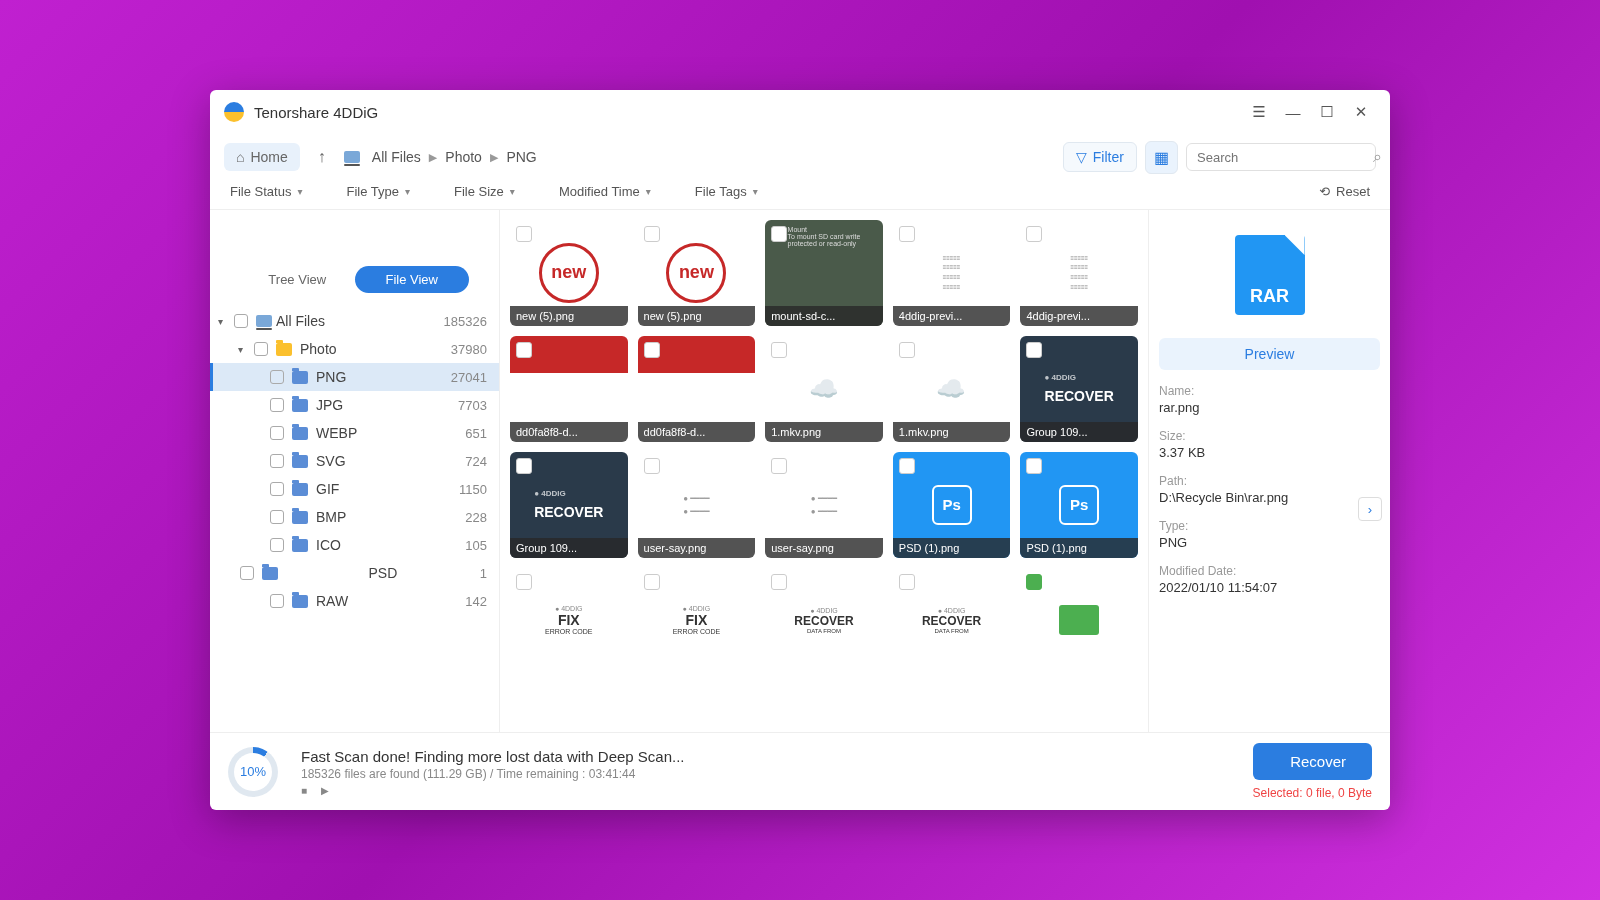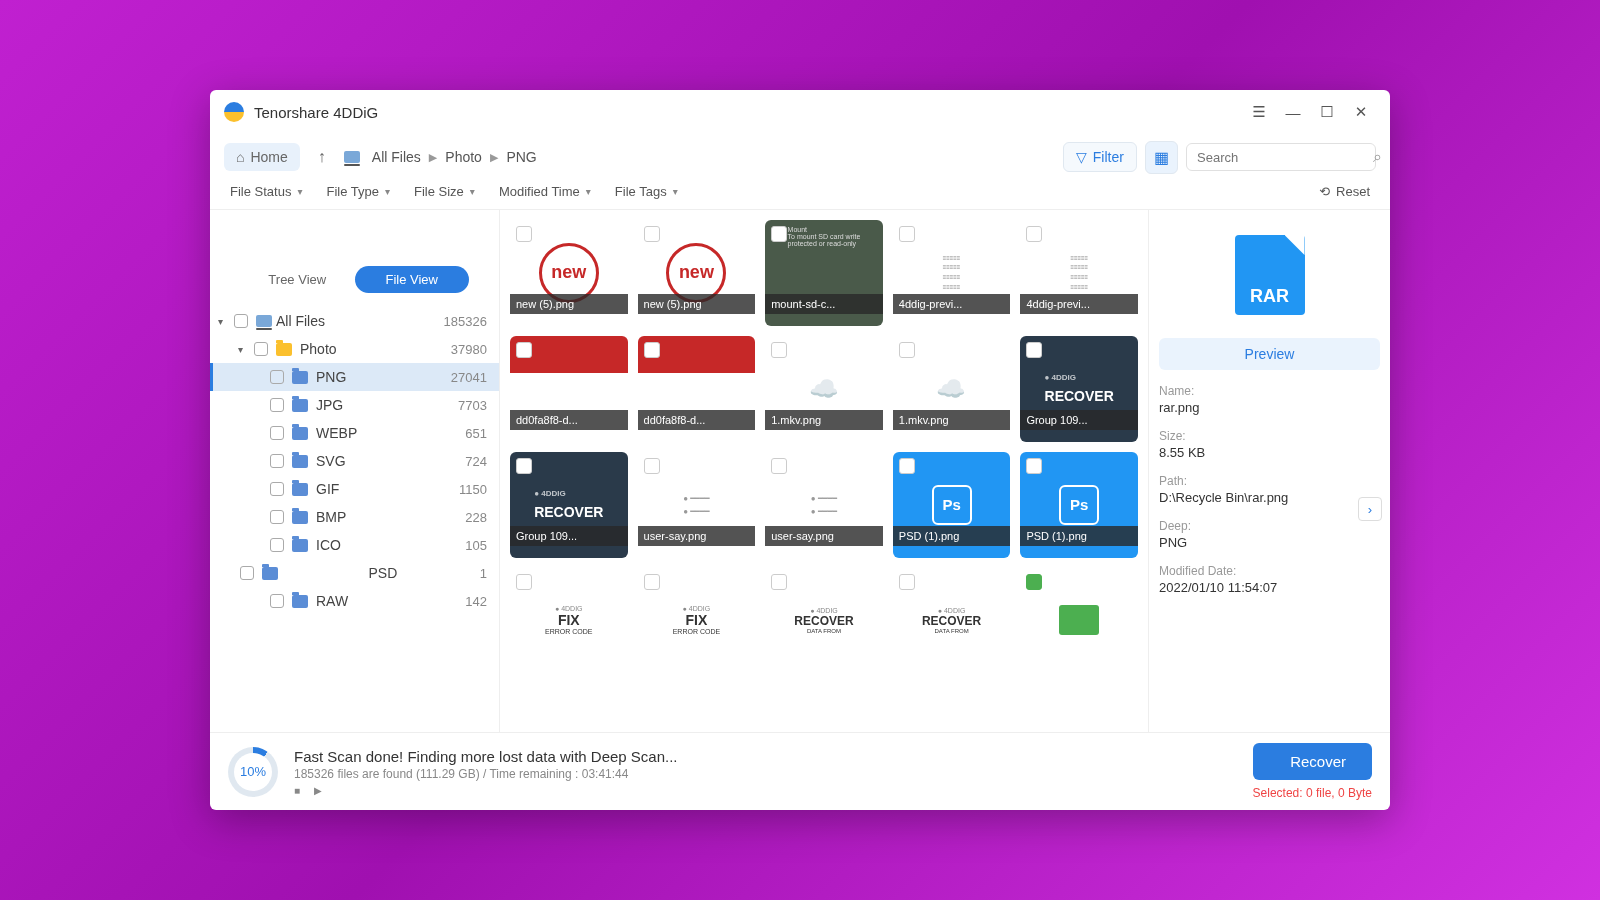--- a/index.html
+++ b/index.html
@@ -16,21 +16,21 @@
 .breadcrumb { display: flex; align-items: center; gap: 8px; color: #555; font-size: 14px; }
 .bc-item { cursor: pointer; }
 .bc-sep { color: #999; font-size: 11px; }
 .drive-icon { width: 16px; height: 12px; background: #7aa8d8; border-radius: 2px; display: inline-block; margin-right: 4px; position: relative; }
 .drive-icon::after { content:''; position:absolute; bottom:-3px; left:0; width:16px; height:2px; background:#555; border-radius:1px;}
 .spacer { flex: 1; }
 .filter-btn { display: flex; align-items: center; gap: 6px; color: #2b7de0; padding: 6px 12px; border: 1px solid #e0e8f0; border-radius: 6px; font-size: 14px; cursor: pointer; background: #f5f9fd; }
 .grid-btn { padding: 6px 8px; border: 1px solid #e0e8f0; border-radius: 6px; cursor: pointer; background: #eaf3fd; color: #2b7de0; }
 .search { display: flex; align-items: center; border: 1px solid #e0e0e0; border-radius: 6px; padding: 4px 10px; width: 190px; }
 .search input { border: none; outline: none; flex: 1; font-size: 13px; color: #555; }
-.filterbar { display: flex; align-items: center; padding: 4px 20px 10px 20px; gap: 24px; font-size: 13px; color: #555; border-bottom: 1px solid #eee; justify-content: space-between; }
+.filterbar { display: flex; align-items: center; padding: 4px 20px 10px 20px; gap: 44px; font-size: 13px; color: #555; border-bottom: 1px solid #eee; justify-content: space-between; }
 .filter-item { display: flex; align-items: center; gap: 6px; cursor: pointer; }
 .chev { font-size: 10px; color: #888; }
 .reset { margin-left: auto; display: flex; align-items: center; gap: 6px; cursor: pointer; }
 .body { flex: 1; display: flex; overflow: hidden; }
 .sidebar { width: 290px; border-right: 1px solid #eee; display: flex; flex-direction: column; overflow: hidden; }
 .view-toggle { display: flex; padding: 10px 30px; gap: 0; }
 .vt-btn { flex: 1; text-align: center; padding: 6px 4px; font-size: 13px; color: #666; cursor: pointer; border-radius: 14px; margin-top: 46px; }
 .vt-btn.active { background: #2b7de0; color: #fff; }
 .tree { flex: 1; overflow-y: auto; padding: 4px 0; position: relative; }
 .tree-row { display: flex; align-items: center; padding: 6px 12px 6px 8px; font-size: 14px; color: #444; cursor: pointer; }
@@ -43,42 +43,42 @@
 .folder-icon::before { content:''; position:absolute; top:-3px; left:0; width:7px; height:3px; background:#5b8dd6; border-radius:1px 1px 0 0; }
 .folder-icon.yellow { background: #fbc02d; }
 .folder-icon.yellow::before { background: #fbc02d; }
 .content { flex: 1; display: flex; overflow: hidden; }
 .grid-area { flex: 1; overflow-y: auto; padding: 10px; }
 .file-grid { display: grid; grid-template-columns: repeat(5, 1fr); gap: 10px; }
 .thumb { position: relative; aspect-ratio: 1/0.9; border-radius: 6px; overflow: hidden; background: #f0f0f0; cursor: pointer; }
 .thumb-cb { position: absolute; top: 6px; left: 6px; width: 16px; height: 16px; border: 1.5px solid #ccc; background: #fff; border-radius: 3px; z-index: 2; }
 .thumb-cb.checked { background: #4caf50; border-color: #4caf50; }
 .thumb-img { width: 100%; height: 100%; display: flex; align-items: center; justify-content: center; font-size: 11px; color: #333; }
-.thumb-label { position: absolute; bottom: 12px; left: 0; right: 0; background: rgba(40,40,40,0.8); color: #fff; font-size: 11px; padding: 4px 6px; white-space: nowrap; overflow: hidden; text-overflow: ellipsis; }
+.thumb-label { position: absolute; bottom: 0; left: 0; right: 0; background: rgba(40,40,40,0.8); color: #fff; font-size: 11px; padding: 4px 6px; white-space: nowrap; overflow: hidden; text-overflow: ellipsis; }
 .thumb-new { background: #fff; display:flex; align-items:center; justify-content:center; }
 .new-circle { width: 60px; height: 60px; border: 3px solid #c62828; border-radius: 50%; display: flex; align-items: center; justify-content: center; color: #c62828; font-weight: bold; font-size: 18px; }
 .thumb-dark { background: #2a3a4a; color: #fff; display:flex; align-items:center; justify-content:center; font-weight:bold; font-size:14px; }
 .thumb-red { background: linear-gradient(#c62828 0 35%, #fff 35%); }
 .thumb-ps { background: #2196f3; display:flex; align-items:center; justify-content:center; }
 .ps-badge { width:40px; height:40px; border:2px solid #fff; border-radius:6px; display:flex; align-items:center; justify-content:center; color:#fff; font-size:15px; font-weight:bold; }
 .thumb-list { background:#fff; padding:8px; font-size:6px; color:#888; line-height:1.6; }
 .preview-pane { width: 242px; border-left: 1px solid #eee; padding: 10px; display: flex; flex-direction: column; gap: 8px; font-size: 13px; overflow-y: auto; position: relative; }
 .preview-img { height: 110px; display: flex; align-items: center; justify-content: center; }
 .rar-icon { width: 70px; height: 80px; background: #2196f3; border-radius: 4px; position: relative; display: flex; align-items: flex-end; justify-content: center; color: #fff; font-weight: bold; font-size: 18px; padding-bottom: 8px; }
 .rar-icon::before { content:''; position:absolute; top:0; right:0; width:20px; height:20px; background:#fff; clip-path: polygon(100% 0,0 0,100% 100%); }
 .preview-btn { background: #eaf3fd; color: #2b7de0; text-align: center; padding: 8px; border-radius: 6px; cursor: pointer; font-size: 14px; }
 .meta-row { margin-top: 6px; }
 .meta-label { color: #999; font-size: 12px; }
 .meta-val { color: #333; font-size: 13px; margin-top: 2px; word-break: break-all; }
 .next-arrow { position:absolute; right:8px; top:55%; width:24px; height:24px; border:1px solid #ddd; border-radius:4px; display:flex; align-items:center; justify-content:center; color:#2b7de0; cursor:pointer; background:#fff; }
 .footer { border-top: 1px solid #eee; padding: 10px 18px; display: flex; align-items: center; gap: 16px; }
 .progress-ring { width: 50px; height: 50px; border-radius: 50%; background: conic-gradient(#2b7de0 0 36deg, #e0e8f0 36deg); display: flex; align-items: center; justify-content: center; position: relative; }
 .progress-ring::before { content:''; position:absolute; width:38px; height:38px; background:#fff; border-radius:50%; }
 .progress-pct { position: relative; font-size: 13px; color: #2b7de0; font-weight: 500; }
-.scan-info { flex: 1; }
+.scan-info { flex: 1; margin-left: 7px; }
 .scan-title { font-size: 15px; color: #333; }
 .scan-sub { font-size: 12px; color: #888; margin-top: 2px; }
 .scan-ctrl { display: flex; gap: 10px; margin-top: 4px; }
 .scan-ctrl-btn { width: 10px; height: 10px; color: #888; font-size: 10px; cursor: pointer; }
 .recover-btn { background: #2b7de0; color: #fff; padding: 10px 26px; border-radius: 6px; font-size: 15px; cursor: pointer; }
 .footer-right { text-align: right; }
 .selected-info { color: #ef4444; font-size: 12px; margin-top: 6px; }
 </style>
 </head>
 <body>
@@ -380,28 +380,28 @@
               <span>RAR</span>
             </div>
         </div>
         <div class="preview-btn">Preview</div>
         <div class="meta-row">
             <div class="meta-label">Name:</div>
             <div class="meta-val">rar.png</div>
           </div>
         <div class="meta-row">
             <div class="meta-label">Size:</div>
-            <div class="meta-val">8.55 KB</div>
+            <div class="meta-val">3.37 KB</div>
           </div>
         <div class="meta-row">
             <div class="meta-label">Path:</div>
             <div class="meta-val">D:\Recycle Bin\rar.png</div>
           </div>
         <div class="meta-row">
-            <div class="meta-label">Deep:</div>
+            <div class="meta-label">Type:</div>
             <div class="meta-val">PNG</div>
           </div>
         <div class="meta-row">
             <div class="meta-label">Modified Date:</div>
             <div class="meta-val">2022/01/10 11:54:07</div>
           </div>
         <div class="next-arrow">›</div>
       </div>
     </div>
   </div>

